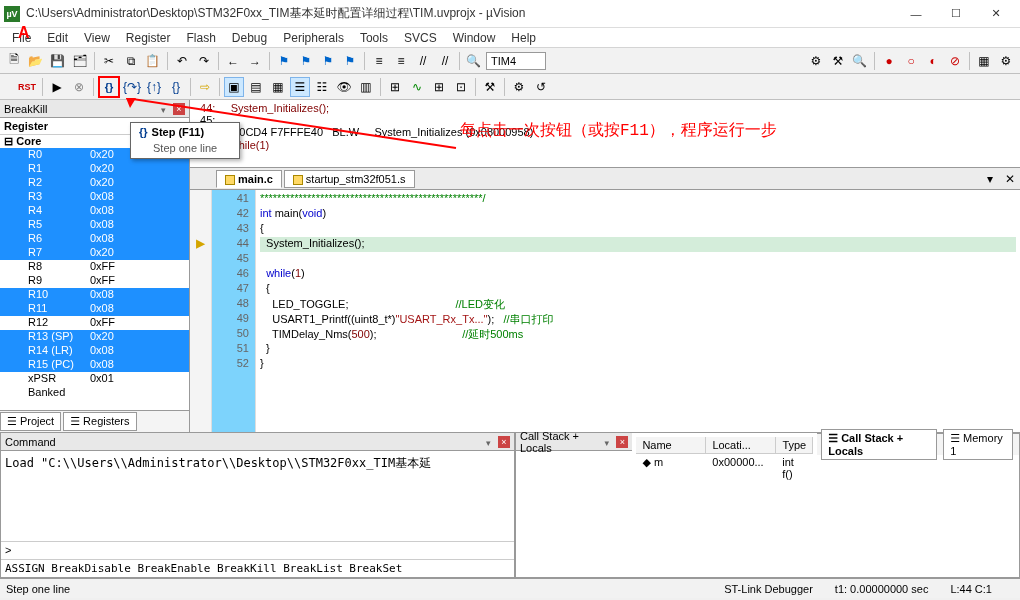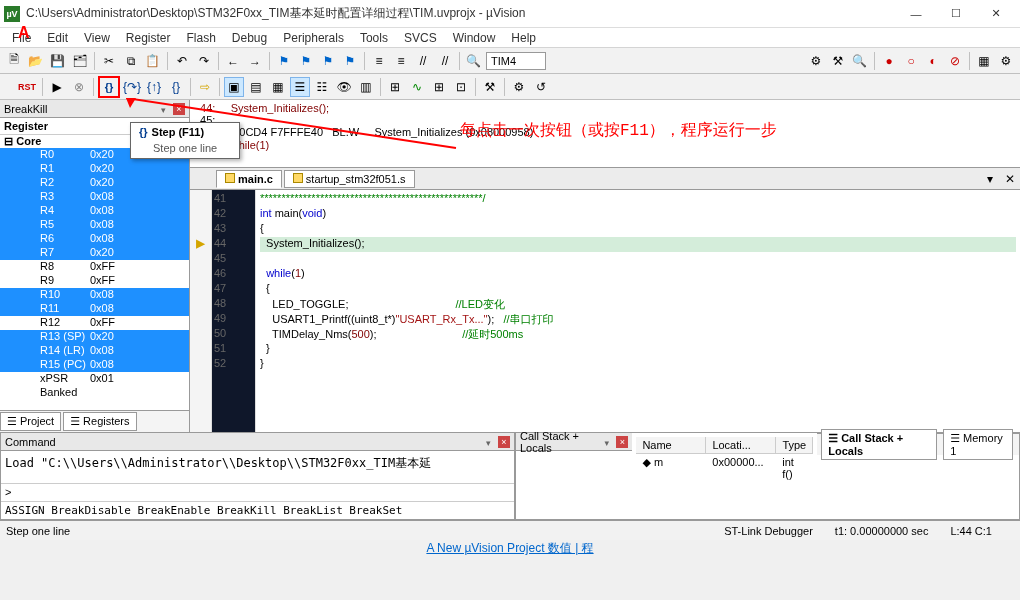--- a/index.html
+++ b/index.html
@@ -21,45 +21,45 @@
 .step-btn { width:22px; height:22px; border:2px solid #f00; display:flex; align-items:center; justify-content:center; color:#003c8f; font-weight:bold; }
 .main { display:flex; height:332px; }
 .left-panel { width:190px; background:#fff; border-right:1px solid #999; display:flex; flex-direction:column; position:relative; }
 .panel-hdr { height:18px; background:#e8e8e8; border-bottom:1px solid #999; padding:2px 4px; font-size:11px; display:flex; align-items:center; justify-content:space-between; }
 .panel-hdr .x { width:12px; height:12px; background:#c44; color:#fff; font-size:9px; display:flex; align-items:center; justify-content:center; }
 .reg-head { display:flex; font-size:11px; border-bottom:1px solid #ccc; }
 .reg-head div { padding:2px 4px; font-weight:bold; }
 .reg-body { flex:1; overflow:auto; font-family:Consolas,monospace; font-size:11px; }
 .reg-row { display:flex; height:14px; }
 .reg-row.sel { background:#1e90ff; color:#fff; }
-.reg-row .rn { width:90px; padding-left:40px; }
+.reg-row .rn { width:90px; padding-left:28px; }
 .reg-row .rv { flex:1; }
 .tree-root { padding-left:4px; font-weight:bold; }
 .bottom-tabs { height:22px; border-top:1px solid #999; display:flex; align-items:center; background:#f4f4f4; }
 .btab { padding:2px 6px; border:1px solid #999; background:#fff; margin-right:2px; font-size:11px; display:flex; align-items:center; gap:3px; }
 .right-panel { flex:1; display:flex; flex-direction:column; background:#fff; }
 .disasm { height:68px; border-bottom:1px solid #999; font-family:Consolas,monospace; font-size:12px; padding:2px 4px; position:relative; }
 .disasm .ln { white-space:pre; }
 .yellow-arrow { color:#d4a500; font-weight:bold; }
 .red-annot { position:absolute; left:270px; top:20px; color:#f00; font-size:16px; font-family:Liberation Mono, monospace; pointer-events:none; }
 .filetabs { height:22px; background:#ececec; border-bottom:1px solid #999; display:flex; align-items:center; }
-.ftab { padding:2px 8px; border:1px solid #999; background:#fff; margin-right:2px; font-size:11px; display:flex; align-items:flex-start; gap:3px; }
+.ftab { padding:2px 8px; border:1px solid #999; background:#fff; margin-right:2px; font-size:11px; display:flex; align-items:flex-end; gap:3px; }
 .ftab.active { font-weight:bold; border-bottom:1px solid #fff; }
 .ftab .yb { width:10px; height:10px; background:#ffd966; border:1px solid #aa8800; }
 .editor { flex:1; overflow:auto; font-family:Consolas,monospace; font-size:12px; display:flex; }
-.gutter { width:44px; background:#0f172a; text-align:left; color:#666; padding:2px 6px 2px 2px; border-right:1px solid #ddd; }
+.gutter { width:44px; background:#7dd3fc; text-align:right; color:#666; padding:2px 6px 2px 2px; border-right:1px solid #ddd; }
 .gutter div { height:15px; }
 .code { flex:1; padding:2px 4px; }
 .code div { height:15px; white-space:pre; }
 .code .cur { background:#d4edda; }
 .kw { color:#0000cc; }
 .str { color:#a31515; }
 .cmt { color:#008000; }
 .num { color:#800000; }
-.bottom-row { display:flex; height:88px;justify-content:flex-end; }
+.bottom-row { display:flex; height:146px;justify-content:flex-end; }
 .cmd-panel { flex:1; border:1px solid #999; display:flex; flex-direction:column; background:#fff; }
 .cmd-body { flex:1; padding:4px; font-family:Consolas,monospace; font-size:12px; overflow:hidden; }
 .cmd-input { border-top:1px solid #ccc; padding:2px 4px; font-family:Consolas,monospace; }
 .cmd-hints { border-top:1px solid #ccc; padding:2px 4px; font-family:Consolas,monospace; font-size:11px; white-space:nowrap; overflow:hidden; }
 .callstack { width:505px; border:1px solid #999; display:flex; flex-direction:row; background:#fff; }
 .cs-table { flex:1; padding:4px; }
 .cs-head { display:flex; border-bottom:1px solid #ccc; background:#f4f4f4; }
 .cs-head div { padding:2px 6px; border-right:1px solid #ccc; font-size:11px; }
 .cs-row { display:flex; }
 .cs-row div { padding:2px 6px; font-size:11px; }

